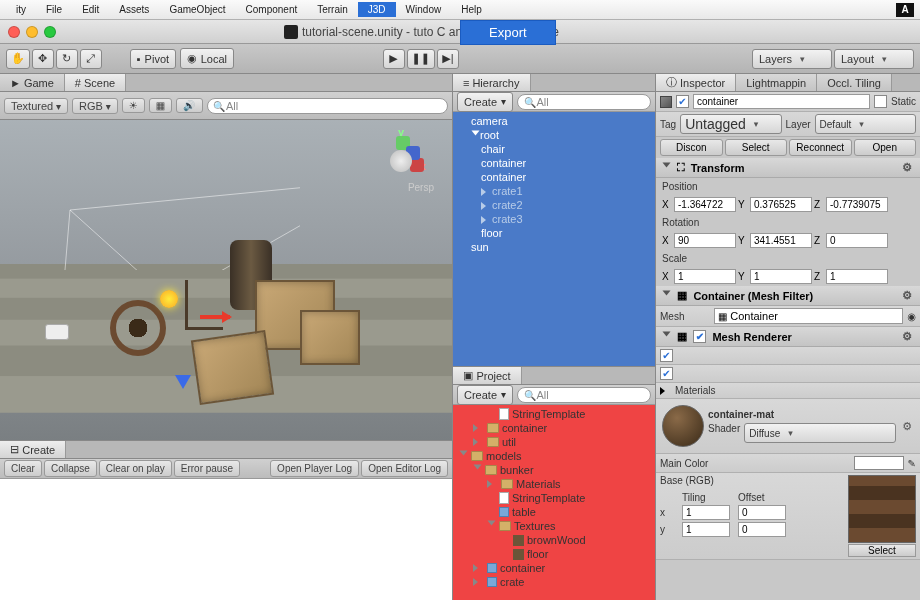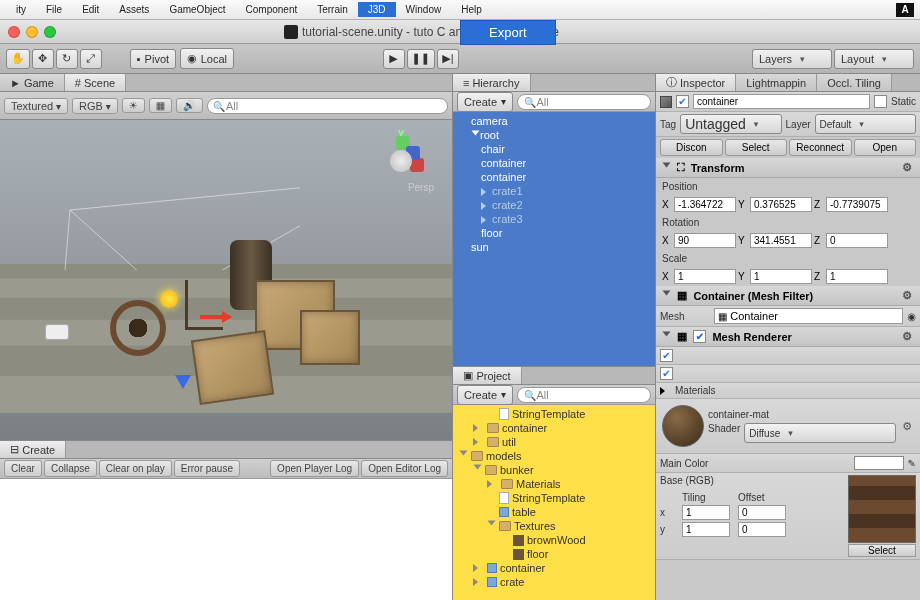--- a/index.html
+++ b/index.html
@@ -54,21 +54,21 @@
 .col-mid{width:203px;display:flex;flex-direction:column;border-right:1px solid #888}
 .create-bar{height:20px;background:linear-gradient(#d0d0d0,#bcbcbc);display:flex;align-items:center;padding:0 4px;gap:4px;border-bottom:1px solid #999}
 .search{flex:1;background:#fff;border:1px solid #999;border-radius:10px;padding:1px 6px;font-size:10px;color:#888}
 .hierarchy-list{flex:1;background:#4a7ac8;color:#fff;font-size:11px;padding-top:2px;overflow:hidden}
 .h-item{padding:1px 4px 1px 18px;white-space:nowrap}
 .h-item.d1{padding-left:28px}
 .h-item.faded{color:#b8cce8}
 .tri{display:inline-block;width:0;height:0;border:4px solid transparent;border-left:5px solid currentColor;margin-right:2px;vertical-align:middle}
 .tri.open{transform:rotate(90deg);margin-right:0;margin-bottom:2px}
 .proj-panel{height:234px;border-top:1px solid #888;display:flex;flex-direction:column}
-.proj-list{flex:1;background:#fde047;color:#333;font-size:11px;overflow:auto;padding-top:2px}
+.proj-list{flex:1;background:#ef4444;color:#333;font-size:11px;overflow:auto;padding-top:2px}
 .p-item{padding:1px 4px;white-space:nowrap;display:flex;align-items:center;gap:3px}
 .p-item .fold{width:12px;height:10px;background:#d4b068;border:1px solid #a8864a;border-radius:1px;display:inline-block}
 .p-item .prefab{width:10px;height:10px;background:#7aa8d8;border:1px solid #5080b0;display:inline-block}
 .p-item .tex{width:11px;height:11px;background:#6b5538;display:inline-block}
 .p-item .pg{width:10px;height:12px;background:#fff;border:1px solid #aaa;display:inline-block}
 .col-right{width:264px;display:flex;flex-direction:column;background:#c8c8c8}
 .insp-tabs{height:18px;background:#b8b8b8;display:flex;border-bottom:1px solid #888}
 .insp-body{flex:1;overflow:auto;padding:0}
 .insp-row{display:flex;align-items:center;padding:2px 4px;gap:4px;border-bottom:1px solid #b0b0b0;background:linear-gradient(#d8d8d8,#ccc)}
 .field{background:#fff;border:1px solid #999;padding:1px 3px;font-size:10px;flex:1;min-width:0}
@@ -364,21 +364,21 @@
           <span class="chk">✔</span>
         </div>
       <div class="insp-row">
           <span class="tri"></span>
           <span class="mini">Materials</span>
         </div>
 
       <div class="insp-row" style="padding:6px">
         <div class="mat-preview"></div>
         <div style="flex:1">
-          <div class="mini" style="font-weight:normal">container-mat</div>
+          <div class="mini" style="font-weight:bold">container-mat</div>
           <div style="display:flex;gap:4px;margin-top:3px">
             <span class="mini">Shader</span>
             <span class="btn dropdown" style="flex:1;padding:1px 4px;font-size:10px">Diffuse</span>
           </div>
         </div>
         <span class="gear">⚙</span>
       </div>
       <div class="insp-row">
           <span class="mini" style="flex:1">Main Color</span>
           <span style="width:50px;height:14px;background:#fff;border:1px solid #888"></span>

